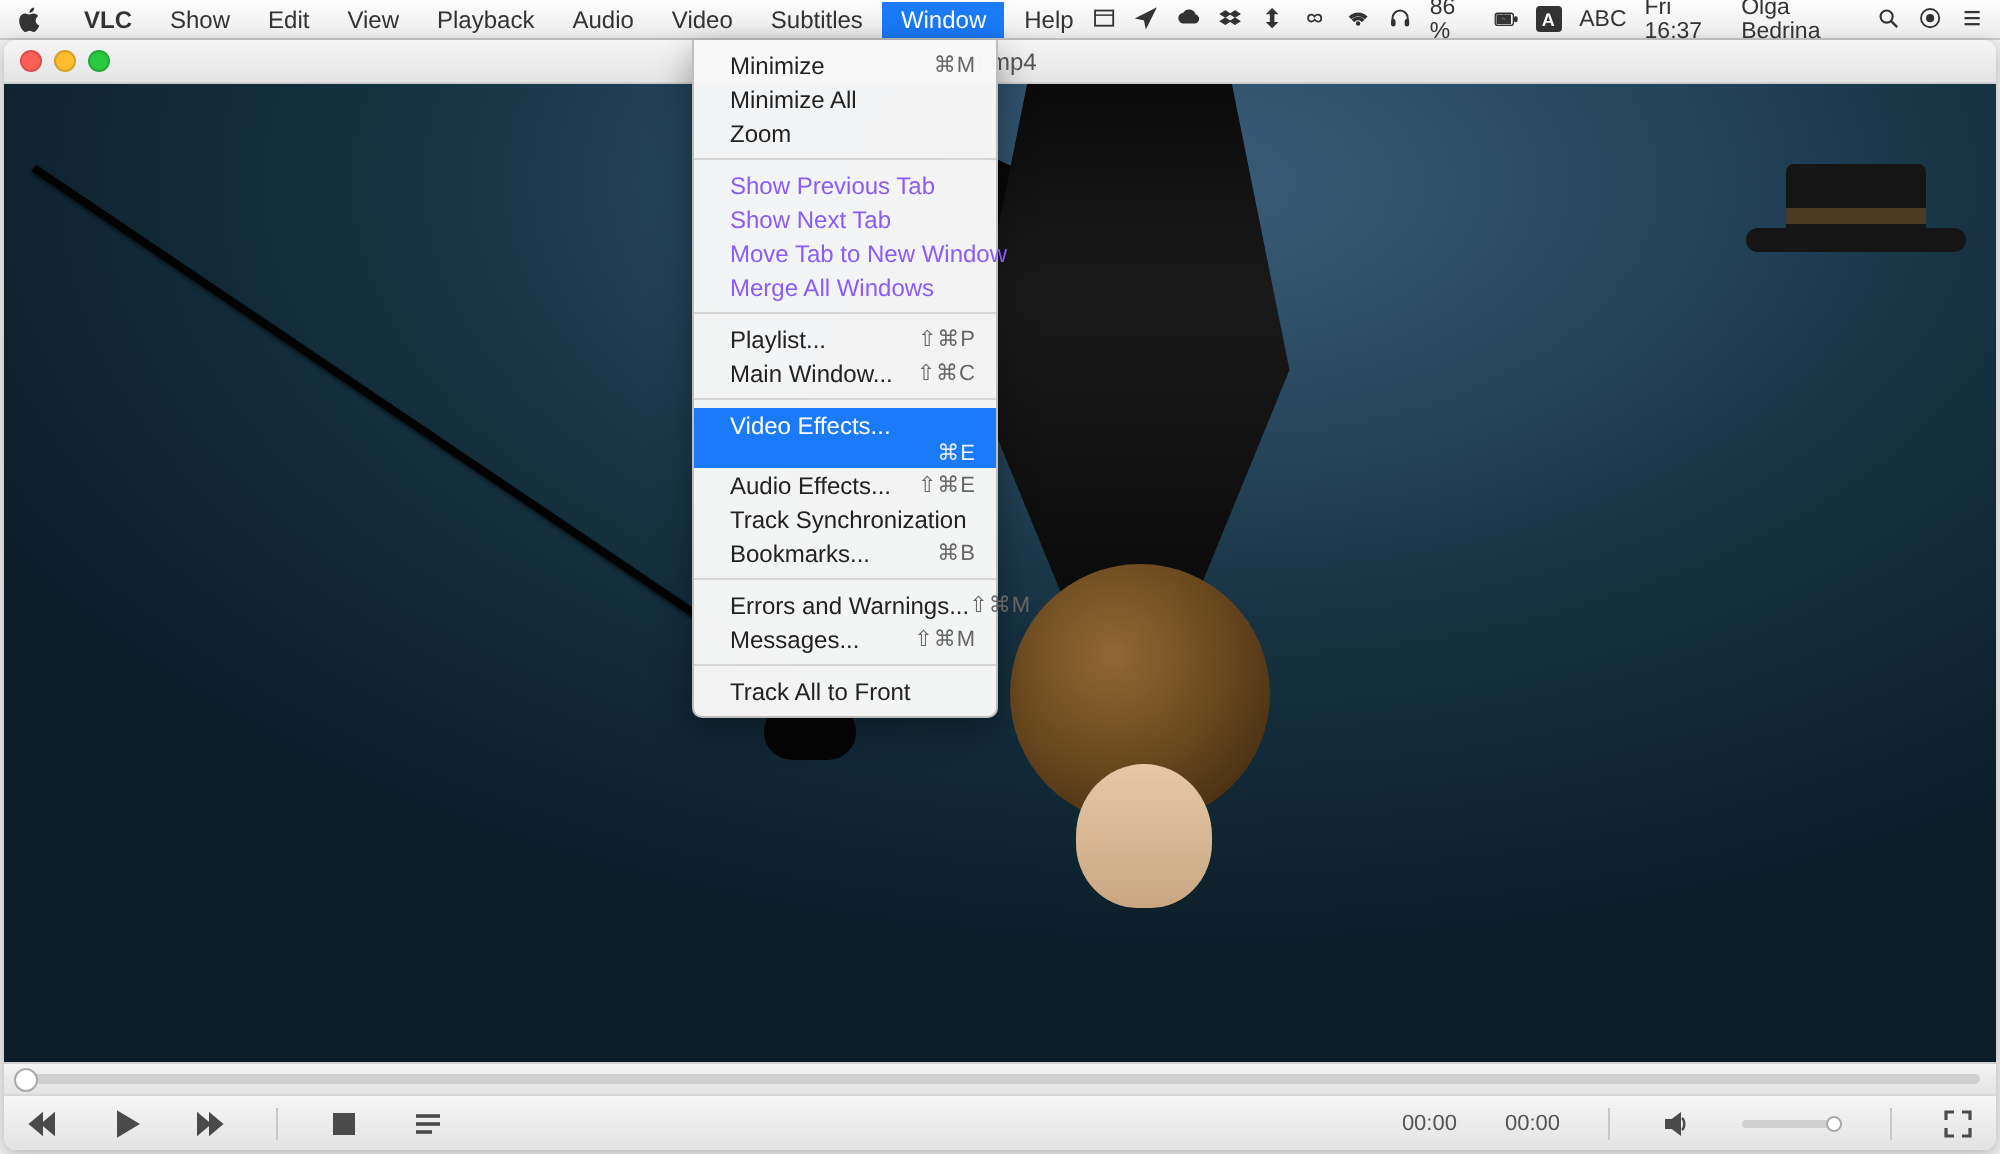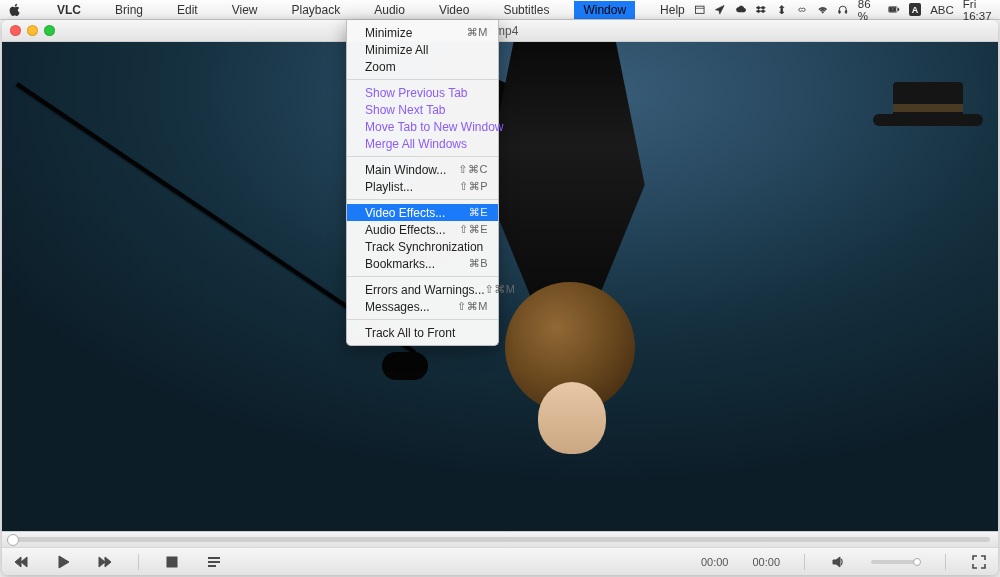--- a/index.html
+++ b/index.html
@@ -7,25 +7,25 @@
 
   
   .menubar {
     height: 20px; width: 100%;
     background: linear-gradient(#fdfdfd, #ececec);
     border-bottom: 1px solid #c9c9c9;
     display: flex; align-items: center;
     font-size: 12px; color: #333;
     padding: 0 8px;
   }
-  .menubar .left { display: flex; align-items: center; gap: 16px; }
+  .menubar .left { display: flex; align-items: center; gap: 1px; }
   .apple-logo { width: 14px; height: 14px; margin-right: 10px; fill: #333; }
   .menu-item { padding: 2px 9px; cursor: default; }
   .menu-app { font-weight: 600; }
-  .menu-item.active { background: #1a7af8; color: #000000; }
+  .menu-item.active { background: #1a7af8; color: #ffffff; }
   .menubar .right { margin-left: auto; display: flex; align-items: center; gap: 9px; }
   .tray-icon { width: 14px; height: 14px; fill: #333; stroke: #333; display: inline-flex; align-items:center; justify-content:center;}
   .tray-text { font-size: 11.5px; color:#333; }
 
   
   .window-wrap {
     position: absolute; left: 2px; top: 20px; right: 2px; bottom: 2px;
     background: #ececec;
     border-radius: 6px;
     box-shadow: 0 2px 8px rgba(0,0,0,.25);
@@ -103,21 +103,21 @@
     border: 1px solid #bdbdbd; border-top: none;
     border-radius: 0 0 5px 5px;
     box-shadow: 0 6px 18px rgba(0,0,0,.35);
     padding: 4px 0;
     font-size: 12px; color: #222;
     z-index: 50;
   }
   .dd-item { display: flex; align-items: flex-start; padding: 1.5px 10px 1.5px 18px; white-space: nowrap; }
   .dd-item .shortcut { margin-left: auto; color: #666; font-size: 11px; letter-spacing: .5px; }
   .dd-item.disabled { color: #8b5cf6; }
-  .dd-item.hl { background: #1a7af8; color: #fff; }
+  .dd-item.hl { background: #1a7af8; color: #fff; flex-direction: column; }
   .dd-item.hl .shortcut { color: #e8f0ff; }
   .dd-sep { height: 1px; background: #d6d6d6; margin: 4px 0; }
 
   
   .timebar {
     height: 16px;
     background: linear-gradient(#f4f4f4,#e3e3e3);
     border-top: 1px solid #cfcfcf;
     display:flex; align-items:center; padding: 0 8px; gap:8px;
   }
@@ -143,21 +143,21 @@
 </style>
 </head>
 <body>
 
 <div class="menubar">
   <div class="left">
     <svg class="apple-logo" viewBox="0 0 16 16">
         <path d="M11.2 8.4c0-1.8 1.5-2.6 1.5-2.7-0.8-1.2-2.1-1.3-2.5-1.4-1.1-.1-2.1.6-2.6.6s-1.4-.6-2.3-.6c-1.2 0-2.3.7-2.9 1.8-1.2 2.1-.3 5.3.9 7 .6.8 1.3 1.8 2.2 1.7.9 0 1.2-.6 2.3-.6s1.4.6 2.3.6c1 0 1.6-.9 2.2-1.7.7-1 1-1.9 1-2-.1 0-1.9-.7-2.1-2.7zM9.7 3c.5-.6.8-1.4.7-2.2-.7 0-1.5.5-2 1-0.4.5-.8 1.3-.7 2.1.8 0 1.6-.4 2-.9z"></path>
       </svg>
     <span class="menu-item menu-app">VLC</span>
-    <span class="menu-item">Bring</span>
+    <span class="menu-item">Show</span>
     <span class="menu-item">Edit</span>
     <span class="menu-item">View</span>
     <span class="menu-item">Playback</span>
     <span class="menu-item">Audio</span>
     <span class="menu-item">Video</span>
     <span class="menu-item">Subtitles</span>
     <span class="menu-item active">Window</span>
     <span class="menu-item">Help</span>
   </div>
   <div class="right">
@@ -341,26 +341,26 @@
       <span>Show Next Tab</span>
     </div>
     <div class="dd-item disabled">
       <span>Move Tab to New Window</span>
     </div>
     <div class="dd-item disabled">
       <span>Merge All Windows</span>
     </div>
     <div class="dd-sep"></div>
     <div class="dd-item">
+      <span>Playlist...</span>
+      <span class="shortcut">⇧⌘P</span>
+    </div>
+    <div class="dd-item">
       <span>Main Window...</span>
       <span class="shortcut">⇧⌘C</span>
-    </div>
-    <div class="dd-item">
-      <span>Playlist...</span>
-      <span class="shortcut">⇧⌘P</span>
     </div>
     <div class="dd-sep"></div>
     <div class="dd-item hl">
       <span>Video Effects...</span>
       <span class="shortcut">⌘E</span>
     </div>
     <div class="dd-item">
       <span>Audio Effects...</span>
       <span class="shortcut">⇧⌘E</span>
     </div>

